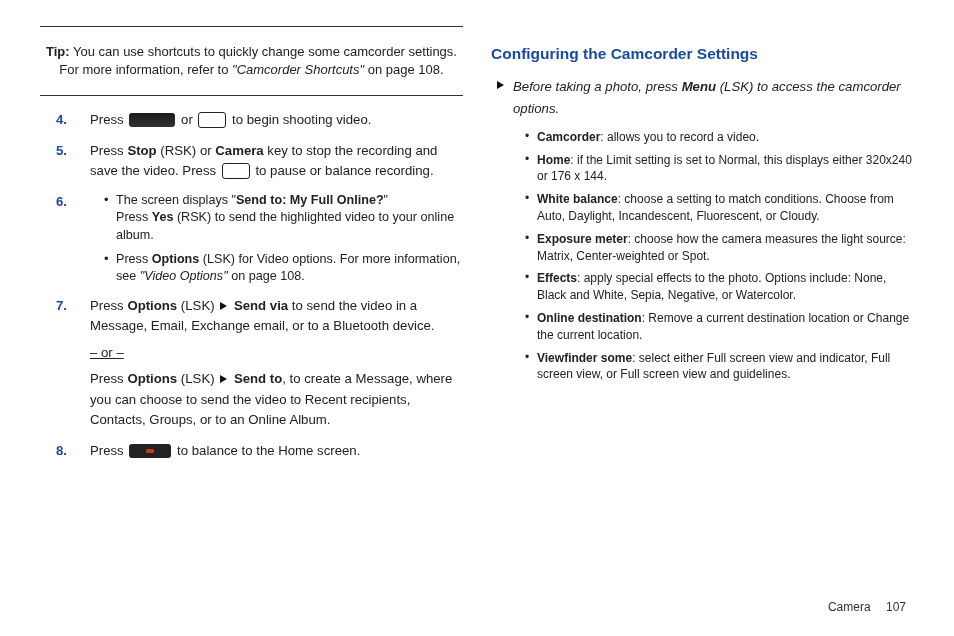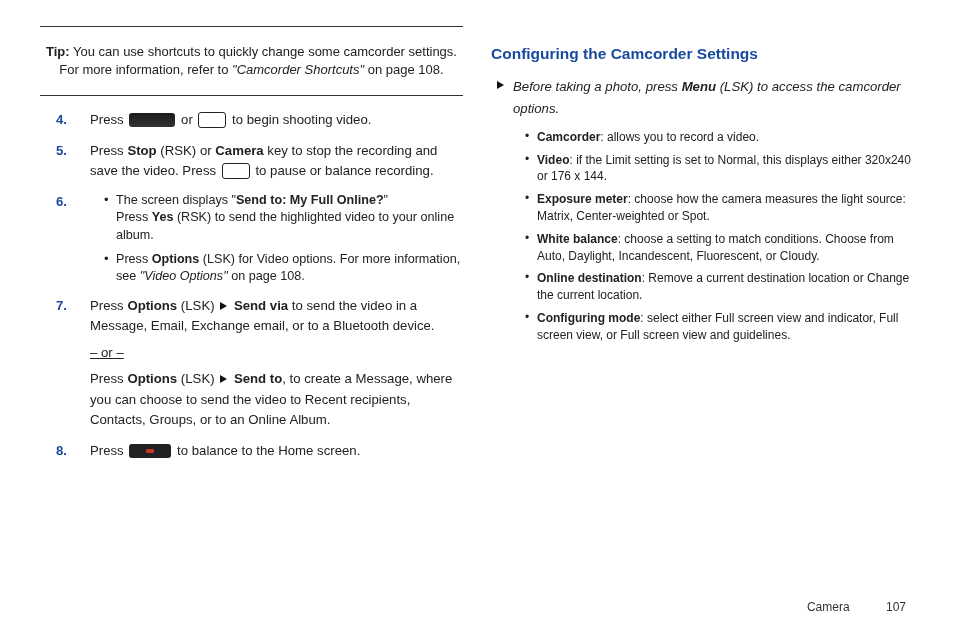--- a/index.html
+++ b/index.html
@@ -156,21 +156,21 @@
     left:0;
     top:-1px;
   }
   .footer {
     position:absolute;
     bottom: 22px;
     right: 48px;
     font-size: 12px;
     color:#333;
   }
-  .footer .pnum { margin-left: 33px; }
+  .footer .pnum { margin-left: 12px; }
   .or { margin: 6px 0; text-decoration: underline; }
 </style>
 </head>
 <body>
 
 <div class="page">
 
   <div class="col">
 
     <div class="tipbox">
@@ -229,25 +229,26 @@
   <div class="col">
     <h3 class="section">Configuring the Camcorder Settings</h3>
 
     <div class="leadline">
       <span class="arrow tri"></span>
       <span>Before taking a photo, press </span><span class="bold">Menu</span><span> (LSK) to access the camcorder options.</span>
     </div>
 
     <ul class="bullets">
       <li><span class="bold">Camcorder</span><span>: allows you to record a video.</span></li>
-      <li><span class="bold">Video</span><span>: if the Limit setting is set to Normal, this displays either 320x240 or 176 x 144.</span></li>
+      <li><span class="bold">Home</span><span>: if the Limit setting is set to Normal, this displays either 320x240 or 176 x 144.</span></li>
+      <li><span class="bold">White balance</span><span>: choose a setting to match conditions. Choose from Auto, Daylight, Incandescent, Fluorescent, or Cloudy.</span></li>
       <li><span class="bold">Exposure meter</span><span>: choose how the camera measures the light source: Matrix, Center-weighted or Spot.</span></li>
-      <li><span class="bold">White balance</span><span>: choose a setting to match conditions. Choose from Auto, Daylight, Incandescent, Fluorescent, or Cloudy.</span></li>
+      <li><span class="bold">Effects</span><span>: apply special effects to the photo. Options include: None, Black and White, Sepia, Negative, or Watercolor.</span></li>
       <li><span class="bold">Online destination</span><span>: Remove a current destination location or Change the current location.</span></li>
-      <li><span class="bold">Configuring mode</span><span>: select either Full screen view and indicator, Full screen view, or Full screen view and guidelines.</span></li>
+      <li><span class="bold">Viewfinder some</span><span>: select either Full screen view and indicator, Full screen view, or Full screen view and guidelines.</span></li>
     </ul>
   </div>
 
   <div class="footer">
     <span>Camera</span>
     <span class="pnum">107</span>
   </div>
 </div>
 
 </body></html>

